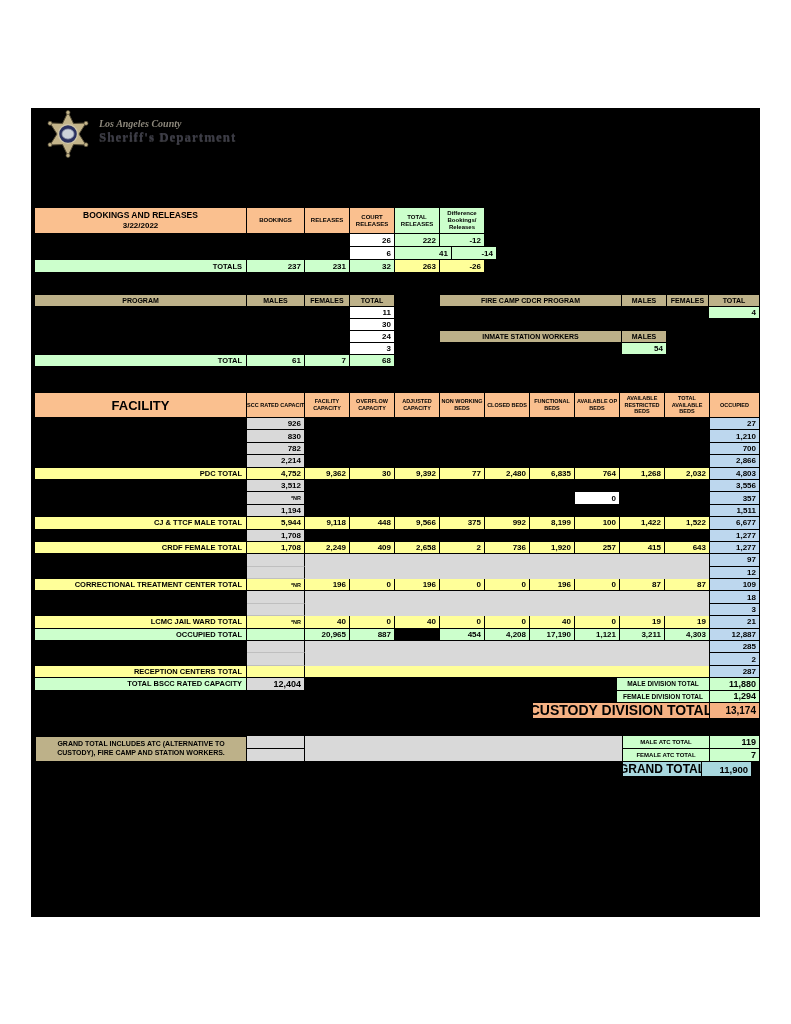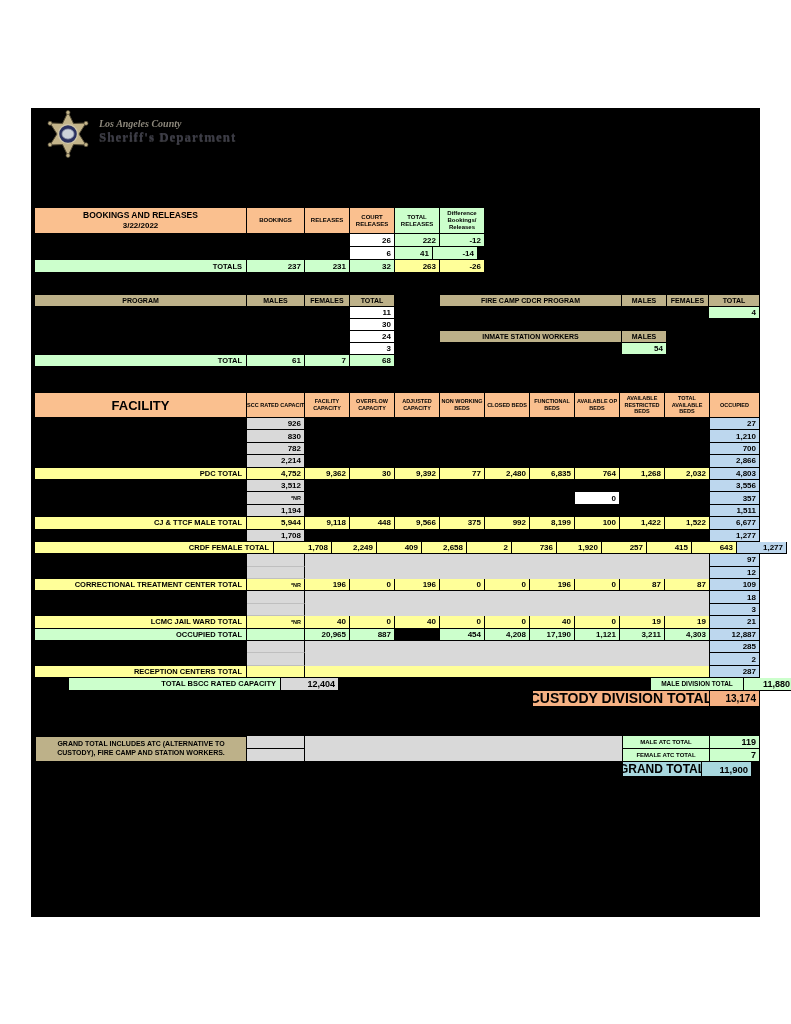--- a/index.html
+++ b/index.html
@@ -88,21 +88,21 @@
         </div>
         <div class="row" style="height: 13px;">
           <div class="cell bg-black" style="width: 315px; height: 13px;"></div>
           <div class="cell num bg-white" style="width: 45px; height: 13px;">26</div>
           <div class="cell num bg-green" style="width: 45px; height: 13px;">222</div>
           <div class="cell num bg-green" style="width: 45px; height: 13px;">-12</div>
         </div>
         <div class="row" style="height: 13px;">
           <div class="cell bg-black" style="width: 315px; height: 13px;"></div>
           <div class="cell num bg-white" style="width: 45px; height: 13px;">6</div>
-          <div class="cell num bg-green" style="width: 38px; height: 13px;">41</div>
+          <div class="cell num bg-green" style="width: 57px; height: 13px;">41</div>
           <div class="cell num bg-green" style="width: 45px; height: 13px;">-14</div>
         </div>
         <div class="row" style="height: 13px;">
           <div class="cell lblr bg-green" style="width: 212px; height: 13px;">TOTALS</div>
           <div class="cell num bg-green" style="width: 58px; height: 13px;">237</div>
           <div class="cell num bg-green" style="width: 45px; height: 13px;">231</div>
           <div class="cell num bg-green" style="width: 45px; height: 13px;">32</div>
           <div class="cell num bg-yellow" style="width: 45px; height: 13px;">263</div>
           <div class="cell num bg-yellow" style="width: 45px; height: 13px;">-26</div>
         </div>
@@ -284,21 +284,21 @@
           <div class="cell num bg-yellow" style="width: 45px; height: 12.4px;">1,522</div>
           <div class="cell num bg-blue" style="width: 50px; height: 12.4px;">6,677</div>
         </div>
         <div class="row" style="height: 12.4px;">
           <div class="cell bg-black" style="width: 212px; height: 12.4px;"></div>
           <div class="cell num bg-gray" style="width: 58px; height: 12.4px;">1,708</div>
           <div class="cell bg-black" style="width: 405px; height: 12.4px;"></div>
           <div class="cell num bg-blue" style="width: 50px; height: 12.4px;">1,277</div>
         </div>
         <div class="row" style="height: 12.4px;">
-          <div class="cell lblr bg-yellow" style="width: 239px; height: 12.4px;">CRDF FEMALE TOTAL</div>
+          <div class="cell lblr bg-yellow" style="width: 212px; height: 12.4px;">CRDF FEMALE TOTAL</div>
           <div class="cell num bg-yellow" style="width: 58px; height: 12.4px;">1,708</div>
           <div class="cell num bg-yellow" style="width: 45px; height: 12.4px;">2,249</div>
           <div class="cell num bg-yellow" style="width: 45px; height: 12.4px;">409</div>
           <div class="cell num bg-yellow" style="width: 45px; height: 12.4px;">2,658</div>
           <div class="cell num bg-yellow" style="width: 45px; height: 12.4px;">2</div>
           <div class="cell num bg-yellow" style="width: 45px; height: 12.4px;">736</div>
           <div class="cell num bg-yellow" style="width: 45px; height: 12.4px;">1,920</div>
           <div class="cell num bg-yellow" style="width: 45px; height: 12.4px;">257</div>
           <div class="cell num bg-yellow" style="width: 45px; height: 12.4px;">415</div>
           <div class="cell num bg-yellow" style="width: 45px; height: 12.4px;">643</div>
@@ -382,25 +382,30 @@
           <div class="cell bg-gray nomerge" style="width: 405px; height: 12.4px;"></div>
           <div class="cell num bg-blue" style="width: 50px; height: 12.4px;">2</div>
         </div>
         <div class="row" style="height: 12.4px;">
           <div class="cell lblr bg-yellow" style="width: 212px; height: 12.4px;">RECEPTION CENTERS TOTAL</div>
           <div class="cell num bg-yellow" style="width: 58px; height: 12.4px;"></div>
           <div class="cell bg-yellow" style="width: 405px; height: 12.4px;"></div>
           <div class="cell num bg-blue" style="width: 50px; height: 12.4px;">287</div>
         </div>
         <div class="row" style="height: 12.4px;">
-          <div class="cell lblr bg-green" style="width: 212px; height: 12.4px; margin-left: 34px;">TOTAL BSCC RATED CAPACITY</div>
+          <div class="cell lblr bg-green" style="width: 212px; height: 12.4px;">TOTAL BSCC RATED CAPACITY</div>
           <div class="cell num bg-gray" style="width: 58px; height: 12.4px; font-size: 9px;">12,404</div>
           <div class="cell bg-black" style="width: 312px; height: 12.4px;"></div>
           <div class="cell ctr bg-green" style="width: 93px; height: 12.4px; font-size: 6.5px;">MALE DIVISION TOTAL</div>
           <div class="cell num bg-green" style="width: 50px; height: 12.4px; font-size: 9px;">11,880</div>
+        </div>
+        <div class="row" style="height: 12.4px;">
+          <div class="cell bg-black" style="width: 582px; height: 12.4px;"></div>
+          <div class="cell ctr bg-green" style="width: 93px; height: 12.4px; font-size: 6.5px;">FEMALE DIVISION TOTAL</div>
+          <div class="cell num bg-green" style="width: 50px; height: 12.4px; font-size: 9px;">1,294</div>
         </div>
         <div class="row" style="height: 16px;">
           <div class="cell bg-black" style="width: 498px; height: 16px;"></div>
           <div class="cell ctr bg-custody" style="width: 177px; height: 16px; font-size: 14px;">CUSTODY DIVISION TOTAL</div>
           <div class="cell num bg-custody" style="width: 50px; height: 16px; font-size: 10px;">13,174</div>
         </div>
       </div>
     <div id="grand-section" class="abs" style="left:4px;top:628px;">
         <div class="cell ctr bg-tan title2" style="position: absolute; left: 0px; top: 0px; width: 212px; height: 26px; font-size: 7px; line-height: 1.25; border: 1px solid rgb(0, 0, 0);">
           <div>GRAND TOTAL INCLUDES ATC (ALTERNATIVE TO</div>

